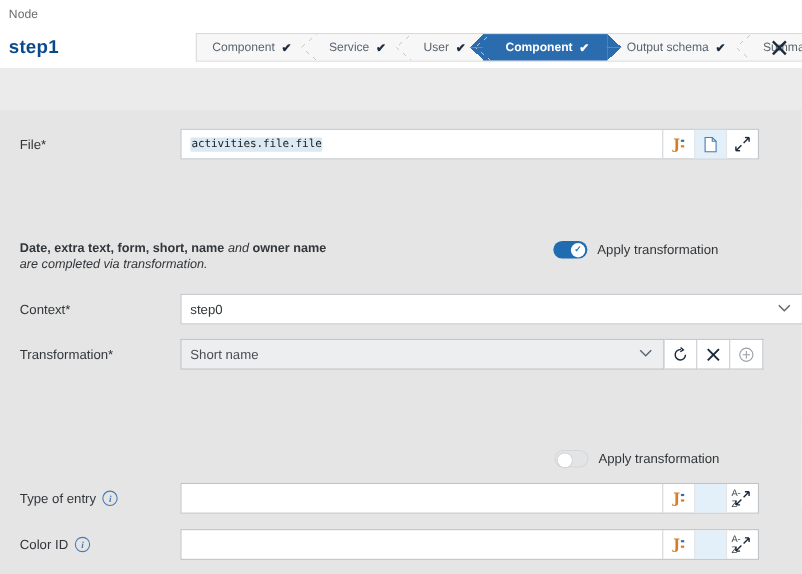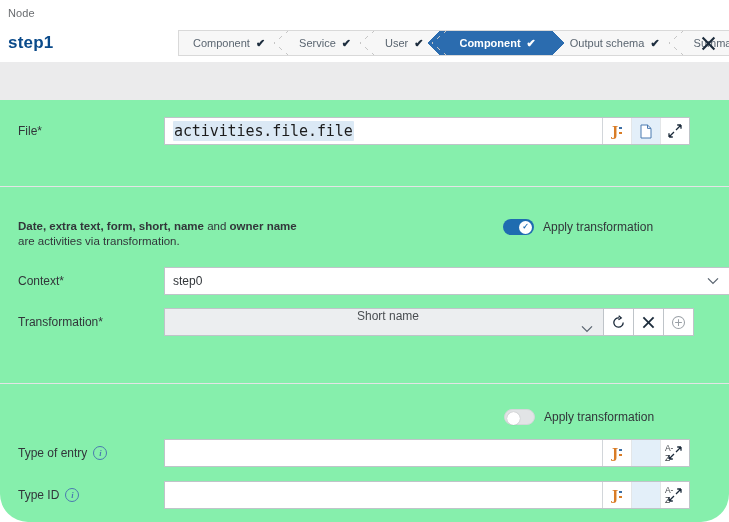--- a/index.html
+++ b/index.html
@@ -3,21 +3,21 @@
 <meta charset="utf-8">
 <style>
   html, body {
     margin: 0; padding: 0;
     width: 729px; height: 522px;
     background: #ffffff;
     font-family: "Liberation Sans", sans-serif;
     overflow: hidden;
     color: #32363a;
   }
-  .page { position: relative; width: 729px; height: 522px; background:#86efac;border-radius:28px; }
+  .page { position: relative; width: 729px; height: 522px; background:#e5e5e5; }
 
   
   .header {
     position: relative;
     height: 62px;
     background: #ffffff;
   }
   .node-label {
     position: absolute; left: 8px; top: 7px;
     font-size: 11px; color: #6a6d70; letter-spacing: .1px;
@@ -111,21 +111,21 @@
     background: #ffffff;
     display: flex; align-items: stretch;
     width: 526px;
   }
   .field .txt {
     flex: 1; display: flex; align-items: center;
     padding: 0 8px; font-size: 12px; overflow: hidden;
   }
   .mono {
     font-family: "DejaVu Sans Mono", monospace;
-    font-size: 15px; color: #1c1c1c;
+    font-size: 10px; color: #1c1c1c;
     background: #dbe9f5; padding: 1px 1px; border-radius: 1px;
     letter-spacing: -.1px;
   }
   .btnstrip { display: flex; align-items: stretch; border-left: 1px solid #d2d6da; }
   .ibtn {
     width: 28px; display: flex; align-items: center; justify-content: center;
     border-left: 1px solid #e3e6e8; background: transparent; cursor: pointer;
   }
   .ibtn:first-child { border-left: none; }
   .ibtn.hl { background: #e3eff9; }
@@ -146,21 +146,21 @@
 
   .sel {
     box-sizing: border-box; height: 28px; width: 566px;
     border: 1px solid #bfc4c9; background: #ffffff;
     display: flex; align-items: center;
     font-size: 12px; color: #32363a; padding-left: 8px;
     position: relative;
   }
   .sel .caret { margin-left: auto; margin-right: 10px; color:#5a6570; font-size: 11px; }
   .sel.grey { background: #eceef0; color:#4a4e52; }
-  .sel.grey-inner { width: 440px; border-right: 1px solid #bfc4c9; flex-direction: column; }
+  .sel.grey-inner { width: 440px; border-right: 1px solid #bfc4c9; }
 
   .combo { display:flex; align-items:stretch; }
   .combo .actbtn {
     box-sizing:border-box; width: 30px; height: 28px;
     border: 1px solid #bfc4c9; border-left: none;
     background:#ffffff; display:flex; align-items:center; justify-content:center;
     cursor:pointer;
   }
 
   .hr { position:absolute; left:0; width:729px; height:1px; background:#e4e4e6; }
@@ -181,21 +181,21 @@
   .tg.on .knob::after {
     content:"✓"; font-size:8px; color:#1f6cb0; font-weight:700; line-height:1;
   }
   .tg-label { font-size:12px; color:#32363a; white-space:nowrap; }
 
   .note {
     position:absolute; left:18px; font-size:11.5px; line-height:15px; color:#32363a;
     max-width: 460px;
   }
   .note b { font-weight:700; }
-  .note .reg { font-weight:400; }
+  .note .reg { font-weight:400;font-style:italic; }
 
   .info {
     display:inline-flex; align-items:center; justify-content:center;
     width:12px; height:12px; border-radius:50%;
     border:1px solid #4a7ab0; color:#4a7ab0;
     font-size:8.5px; font-style:italic; font-family:"Liberation Serif", serif;
     font-weight:700; line-height:1; cursor:pointer;
   }
 </style>
 </head>
@@ -276,21 +276,21 @@
         </div>
       </div>
     </div>
 
     <div class="hr" style="top:86px;"></div>
 
     <div class="note" style="top:119px;">
       <b>Date, extra text, form, short, name</b>
       <span class="reg">and</span>
       <b>owner name</b><br>
-      <span class="reg">are activities via transformation.</span>
+      <span class="reg">are completed via transformation.</span>
     </div>
 
     <div class="toggle-wrap" style="left:503px; top:119px;">
       <span class="tg on">
           <span class="knob"></span>
         </span>
       <span class="tg-label">Apply transformation</span>
     </div>
 
     <div class="row" style="position:absolute; top:166px; left:0; width:729px; height:30px;">
@@ -375,21 +375,21 @@
                 <path d="M1 13 L6 8 M1 13 H4.8 M1 13 V9.2" stroke="#1b2a3a" stroke-width="1.3" fill="none"></path>
               </svg>
             </div>
           </div>
         </div>
       </div>
     </div>
 
     <div class="row" style="position:absolute; top:380px; left:0; width:729px; height:30px;">
       <div class="lbl">
-        <span>Type ID</span>
+        <span>Color ID</span>
         <span class="info">i</span>
       </div>
       <div class="ctl">
         <div class="field">
           <div class="txt">
             <span></span>
           </div>
           <div class="btnstrip">
             <div class="ibtn">
               <span class="jglyph">

